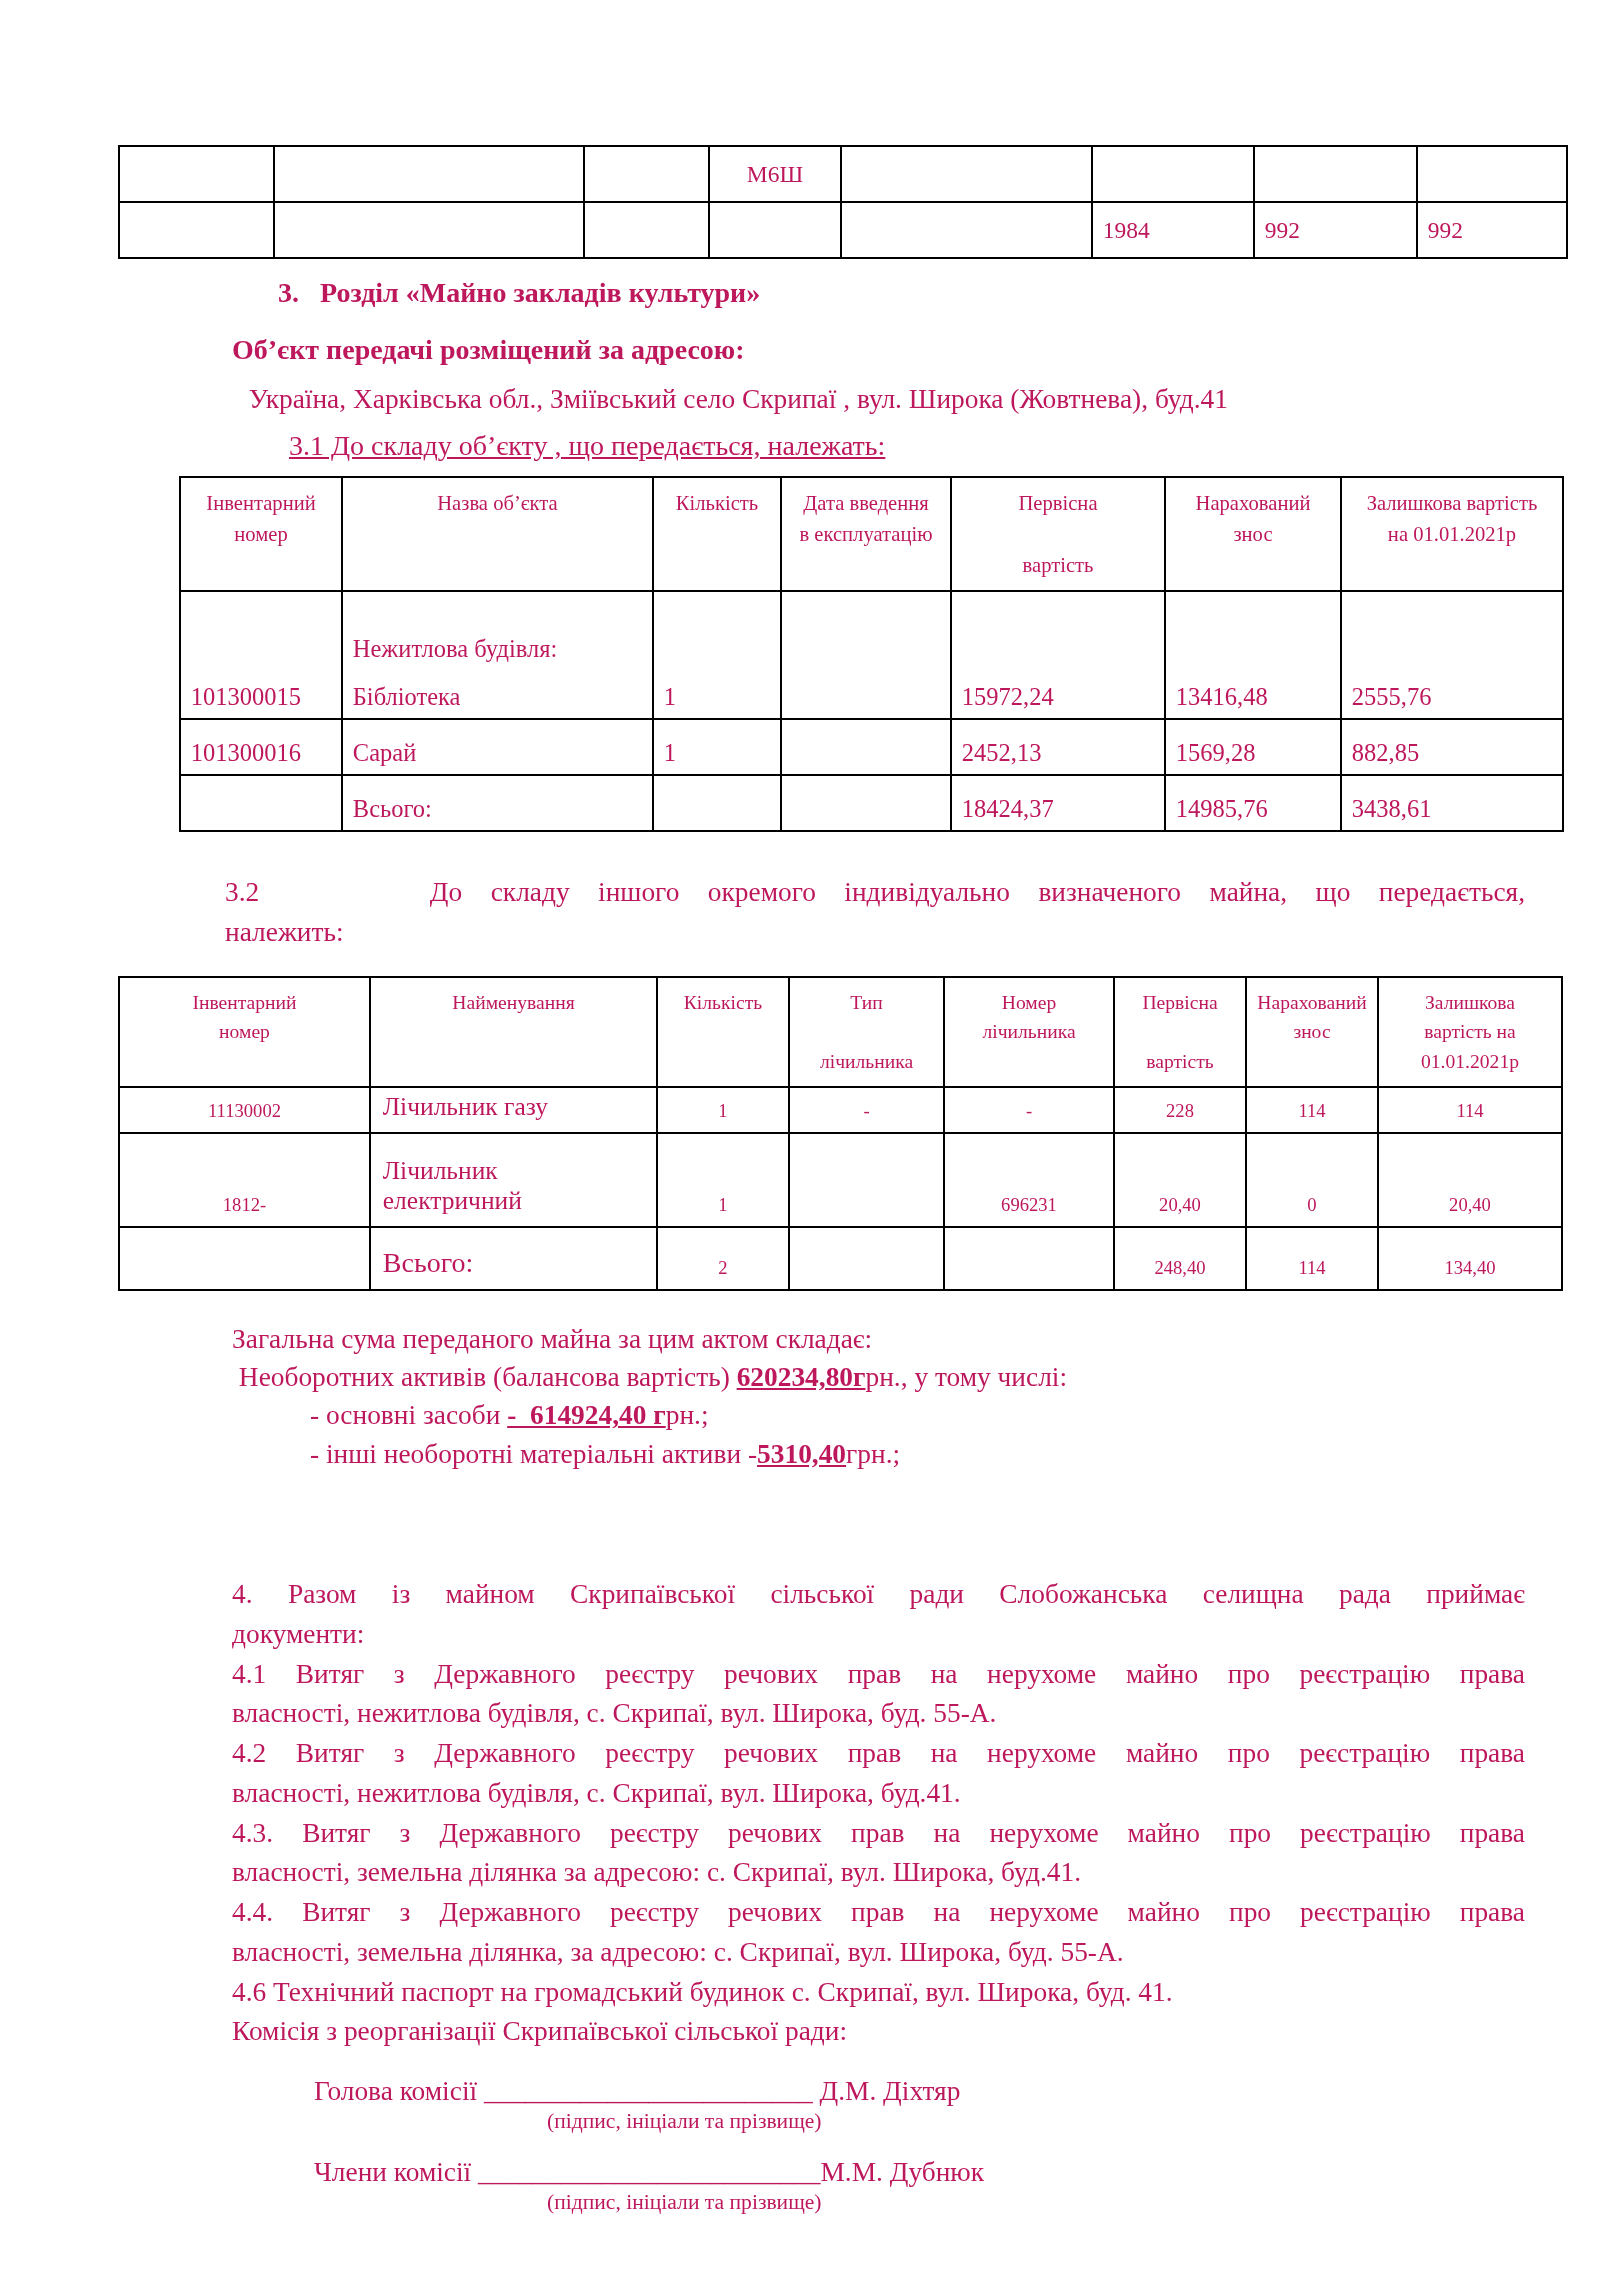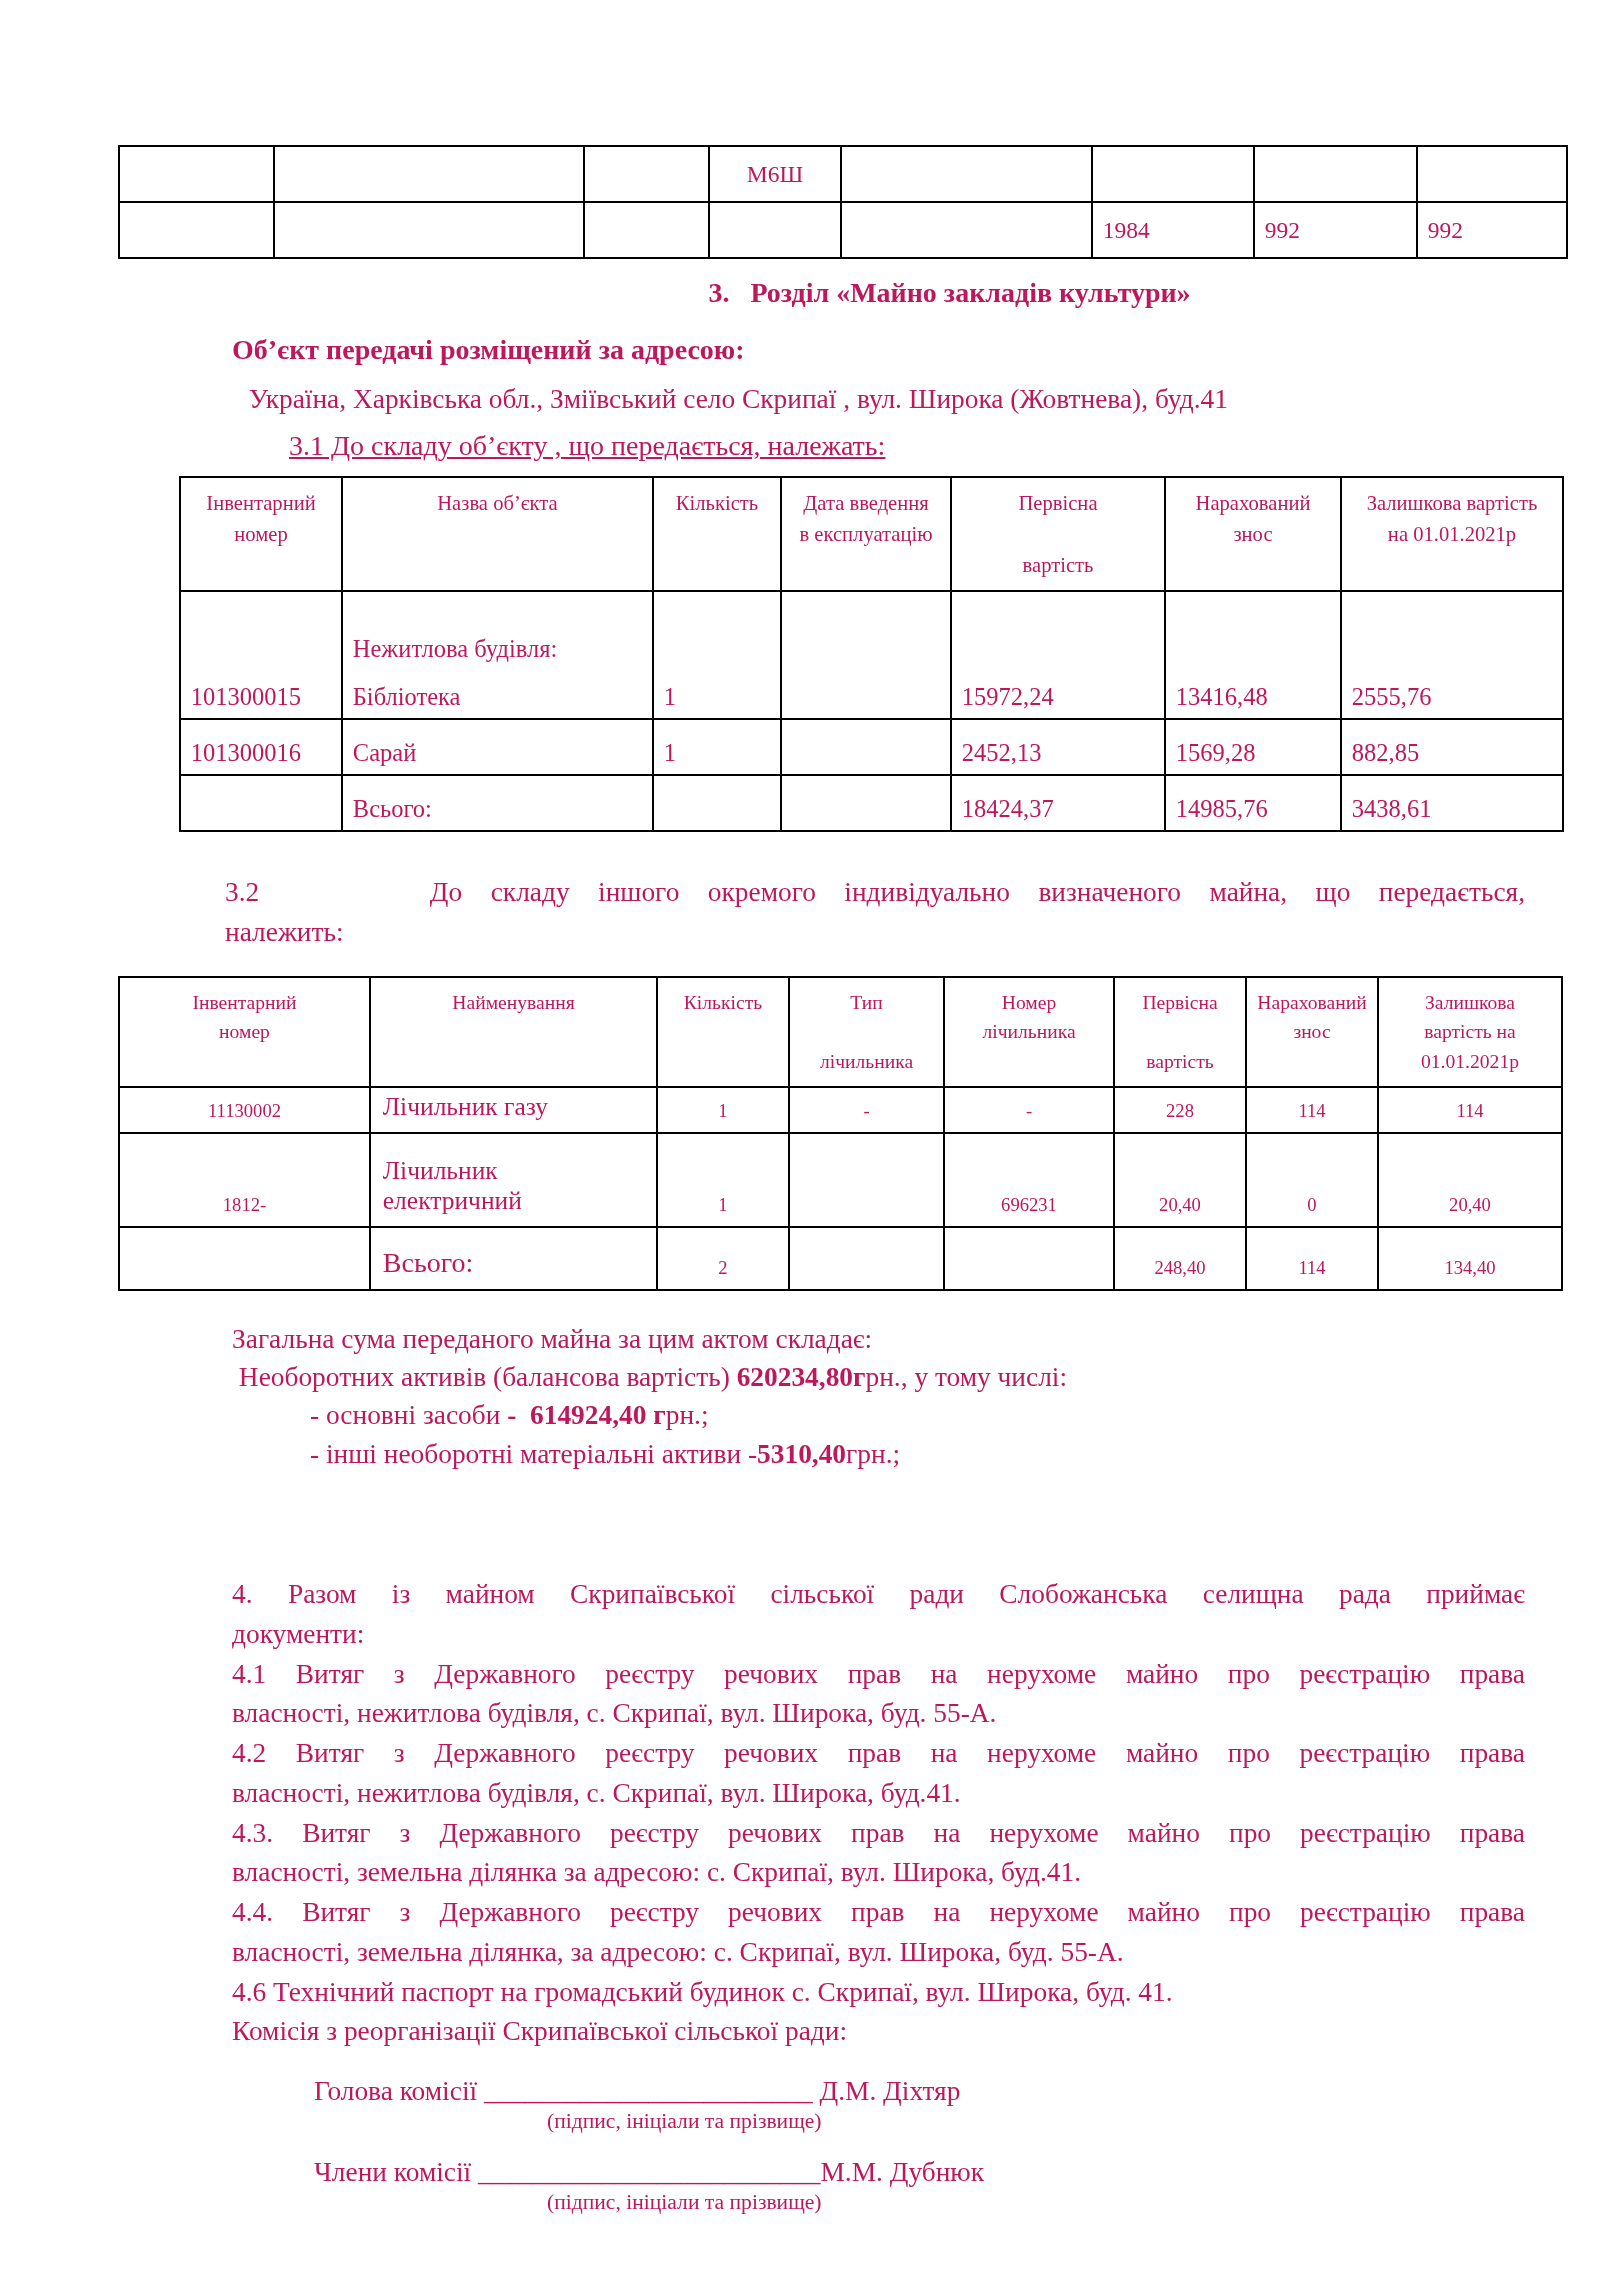--- a/index.html
+++ b/index.html
@@ -8,21 +8,21 @@
     position:relative; width:1621px; height:2293px; background:#fff; color:#be185d;
     font-family:"Liberation Serif", serif; overflow:hidden;
   }
   table { border-collapse:collapse; table-layout:fixed; }
 
   
   .top-table { margin:145px 0 0 118px; width:1448px; }
   .top-table td { border:2px solid #000; height:56px; font-size:23.5px; padding:2px 9.8px; vertical-align:middle; text-align:left; }
   .top-table td.center { text-align:center; }
 
-  .heading3 { margin:17.6px 0 0 278px; font-size:28px; font-weight:bold;text-align:center; }
+  .heading3 { margin:17.6px 0 0 278px; font-size:28px; font-weight:bold; }
   .address-label { margin:25.5px 0 0 232px; font-size:28px; font-weight:bold; }
   .address-line { margin:17.6px 0 0 235px; font-size:27.4px; }
   .sub31 { margin:15.7px 0 0 289px; font-size:28px; text-decoration:underline; }
 
   
   .table31 { margin:13.7px 0 0 179px; width:1382px; }
   .table31 th, .table31 td { border:2px solid #000; }
   .table31 th { font-size:20.6px; font-weight:normal; text-align:center; vertical-align:top; padding:9.8px 5.9px; height:96px; line-height:1.5; white-space:pre-line; }
   .table31 td { font-size:24.5px; padding:3.9px 9.8px 7.8px; vertical-align:bottom; text-align:left; }
   .table31 tr.r-merged td { height:128px; }
@@ -38,21 +38,21 @@
   .table32 th { font-size:19.6px; font-weight:normal; text-align:center; vertical-align:top; padding:9.8px 5.9px; height:106px; line-height:1.5; white-space:pre-line; }
   .table32 td { font-size:18.6px; text-align:center; vertical-align:bottom; padding:3.9px 7.8px 9.8px; }
   .table32 td.name { text-align:left; font-size:25.5px; padding-left:11.8px; white-space:pre-line; }
   .table32 tr.r1 td { height:43px; }
   .table32 tr.r2 td { height:94px; }
   .table32 tr.r3 td { height:63px; }
   .table32 tr.r3 td.name { font-size:28px; }
 
   .summary { margin:29px 0 0 232px; font-size:27.4px; line-height:1.4; }
   .summary .indent { margin-left:78px; }
-  .bold-u { font-weight:bold; }
+  .bold-u { font-weight:bold; text-decoration:underline; }
 
   .docs { margin:102px 96px 0 232px; font-size:27.4px; line-height:1.45; }
 
   .sig-block { margin:21.6px 0 0 314px; font-size:27.4px; }
   .sig-row { margin-top:23.5px; }
   .sig-caption { margin:2px 0 0 233px; font-size:21.6px; }
 </style>
 </head>
 <body>
 

